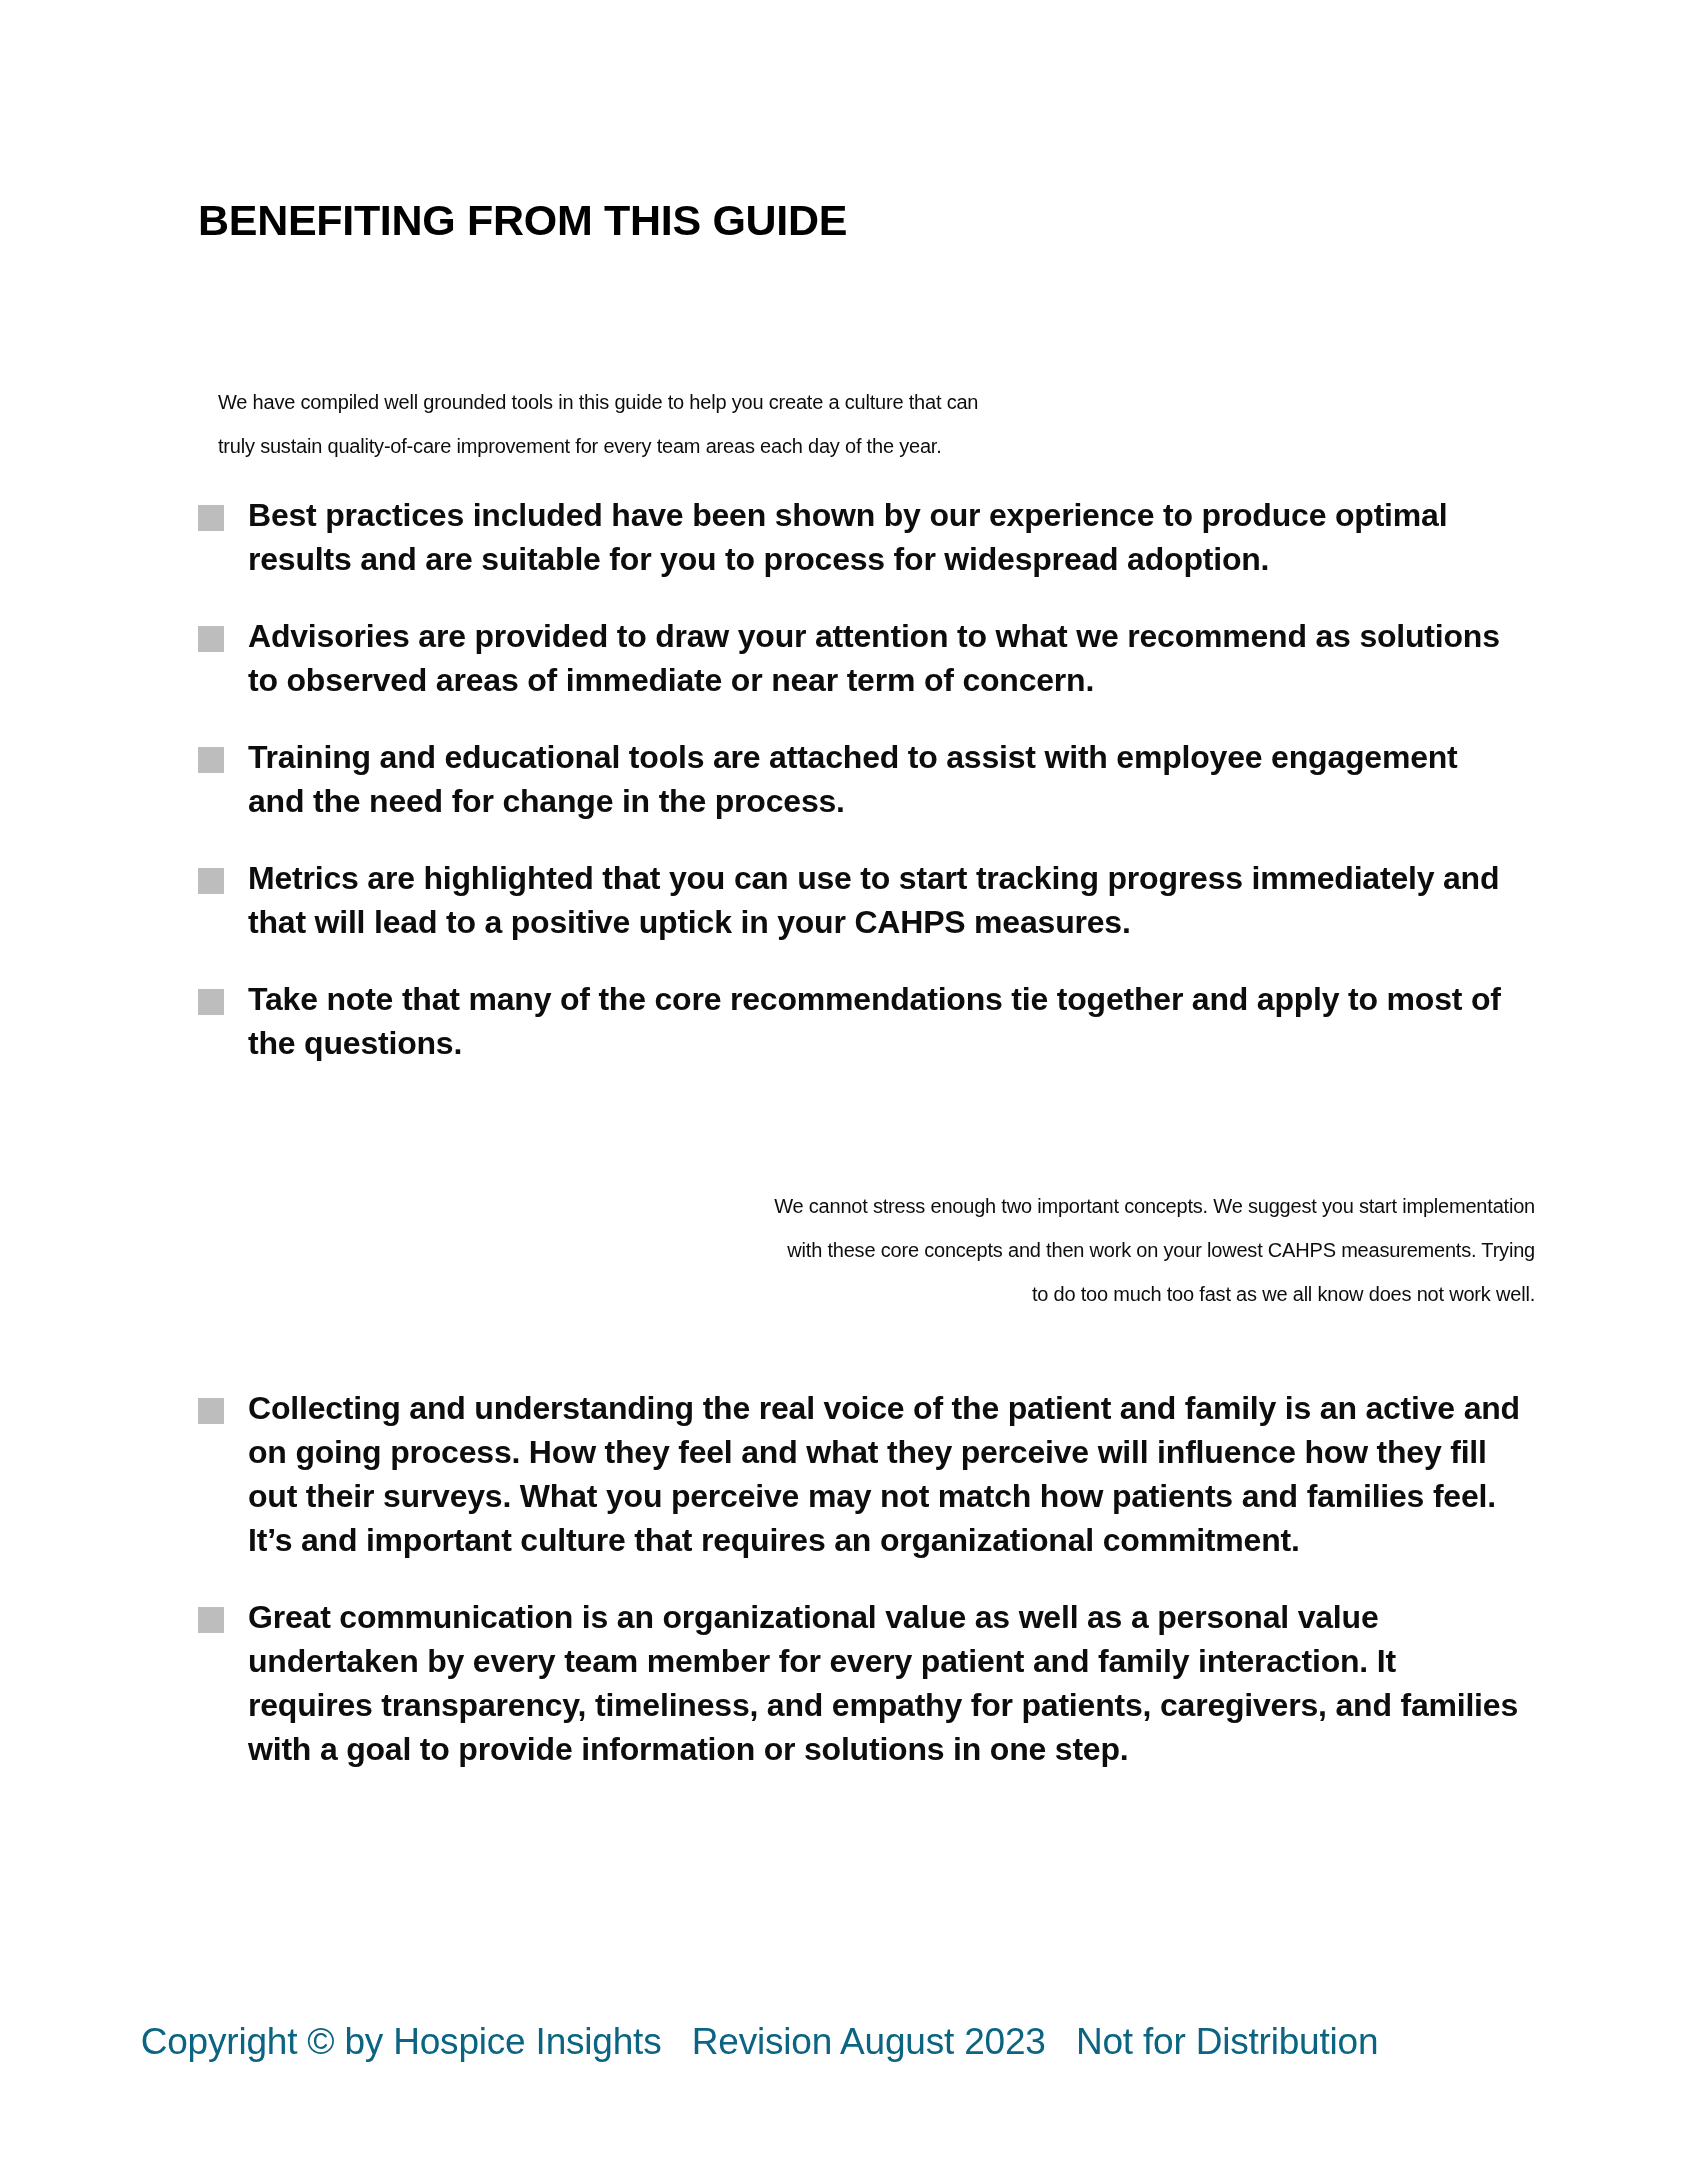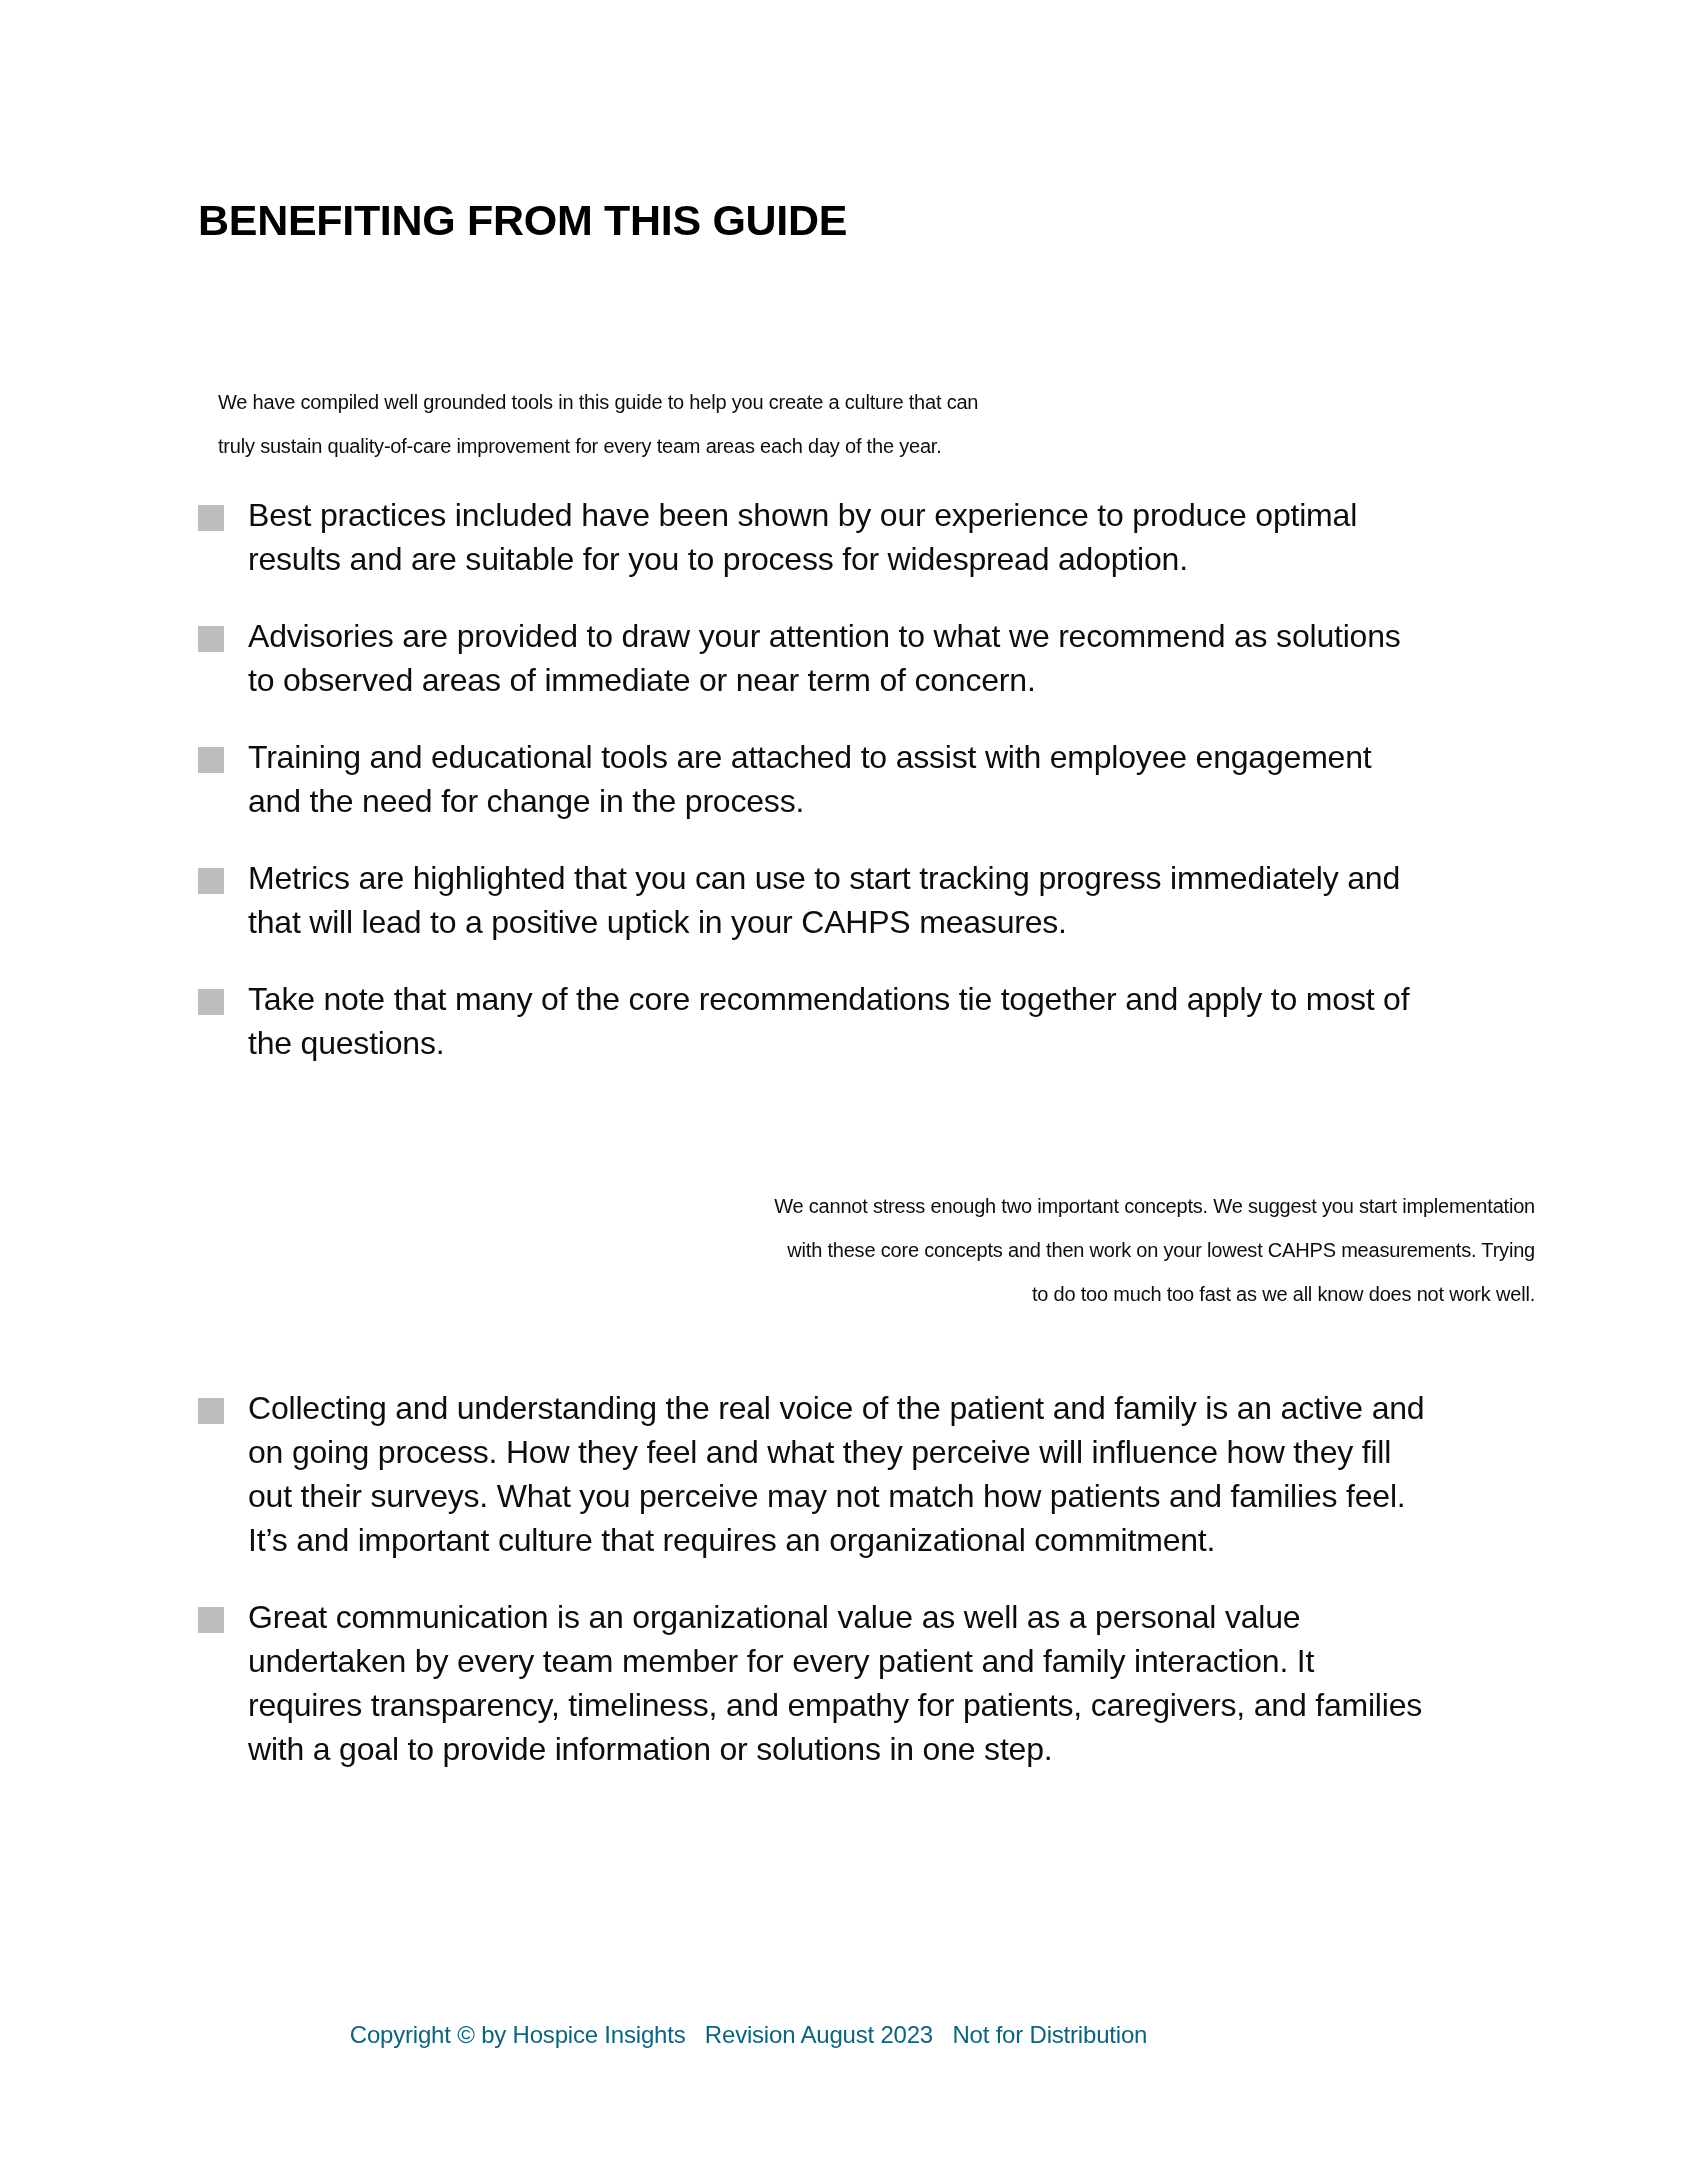--- a/index.html
+++ b/index.html
@@ -37,45 +37,46 @@
       letter-spacing: -0.2px;
     }
     .para .line { display: block; white-space: nowrap; }
     .bullet-list {
       position: absolute;
       left: 198px;
       width: 1317px;
       margin: 0;
       padding: 0;
       list-style: none;
+      font-weight: bold;
     }
     .bullet-item {
       position: relative;
       padding-left: 50px;
       font-size: 32px;
       line-height: 44px;
       letter-spacing: -0.2px;
       margin-bottom: 33px;
     }
     .bullet-item .line { display: block; white-space: nowrap; }
     .bullet-square {
       position: absolute;
       left: 0;
       top: 12.3px;
       width: 26px;
       height: 26px;
       background: #bdbdbd;
     }
     .footer {
       position: absolute;
-      left: 1px;
+      left: 12px;
       width: 1495px;
       top: 2021px;
       text-align: center;
-      font-size: 24px;
+      font-size: 37px;
       color: #0a6482;
       letter-spacing: -0.2px;
       white-space: pre;
     }
     .footer span { white-space: pre; }
   </style>
 </head>
 <body>
 
 <h1 class="page-title">BENEFITING FROM THIS GUIDE</h1>

